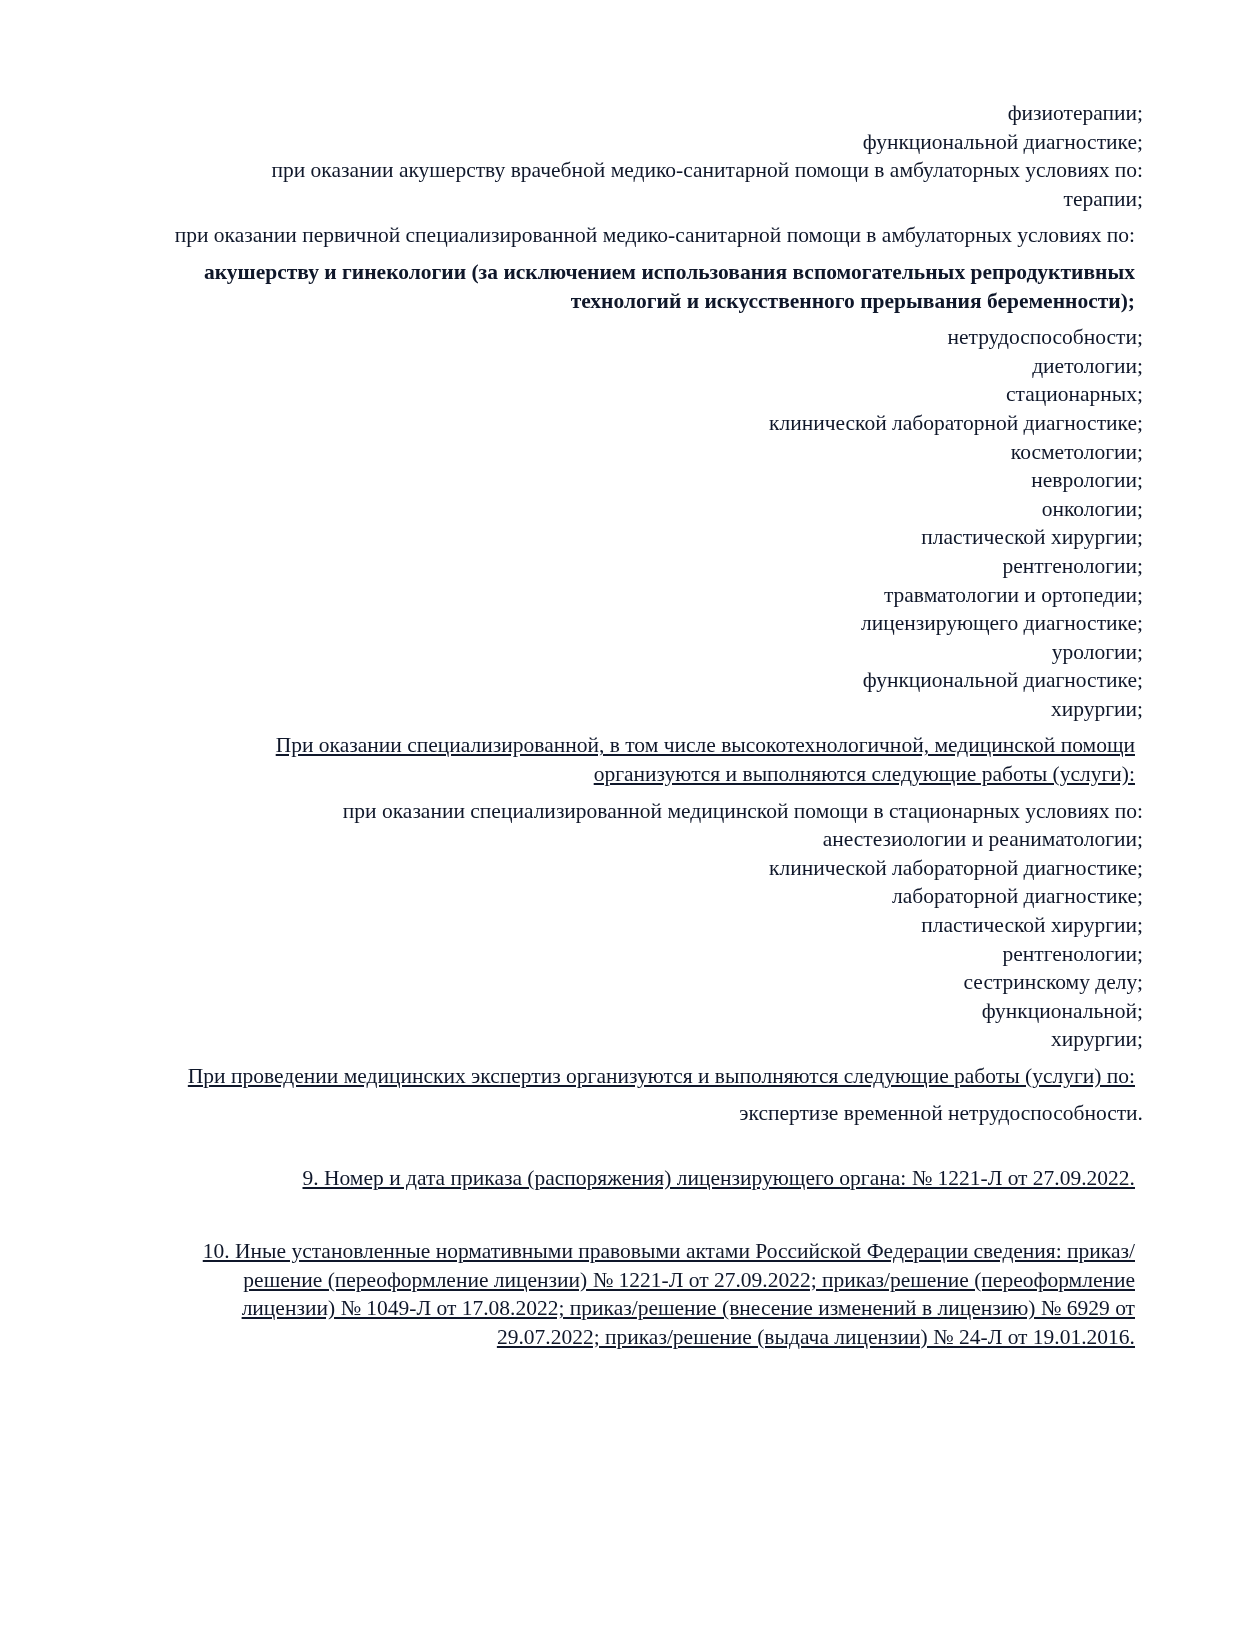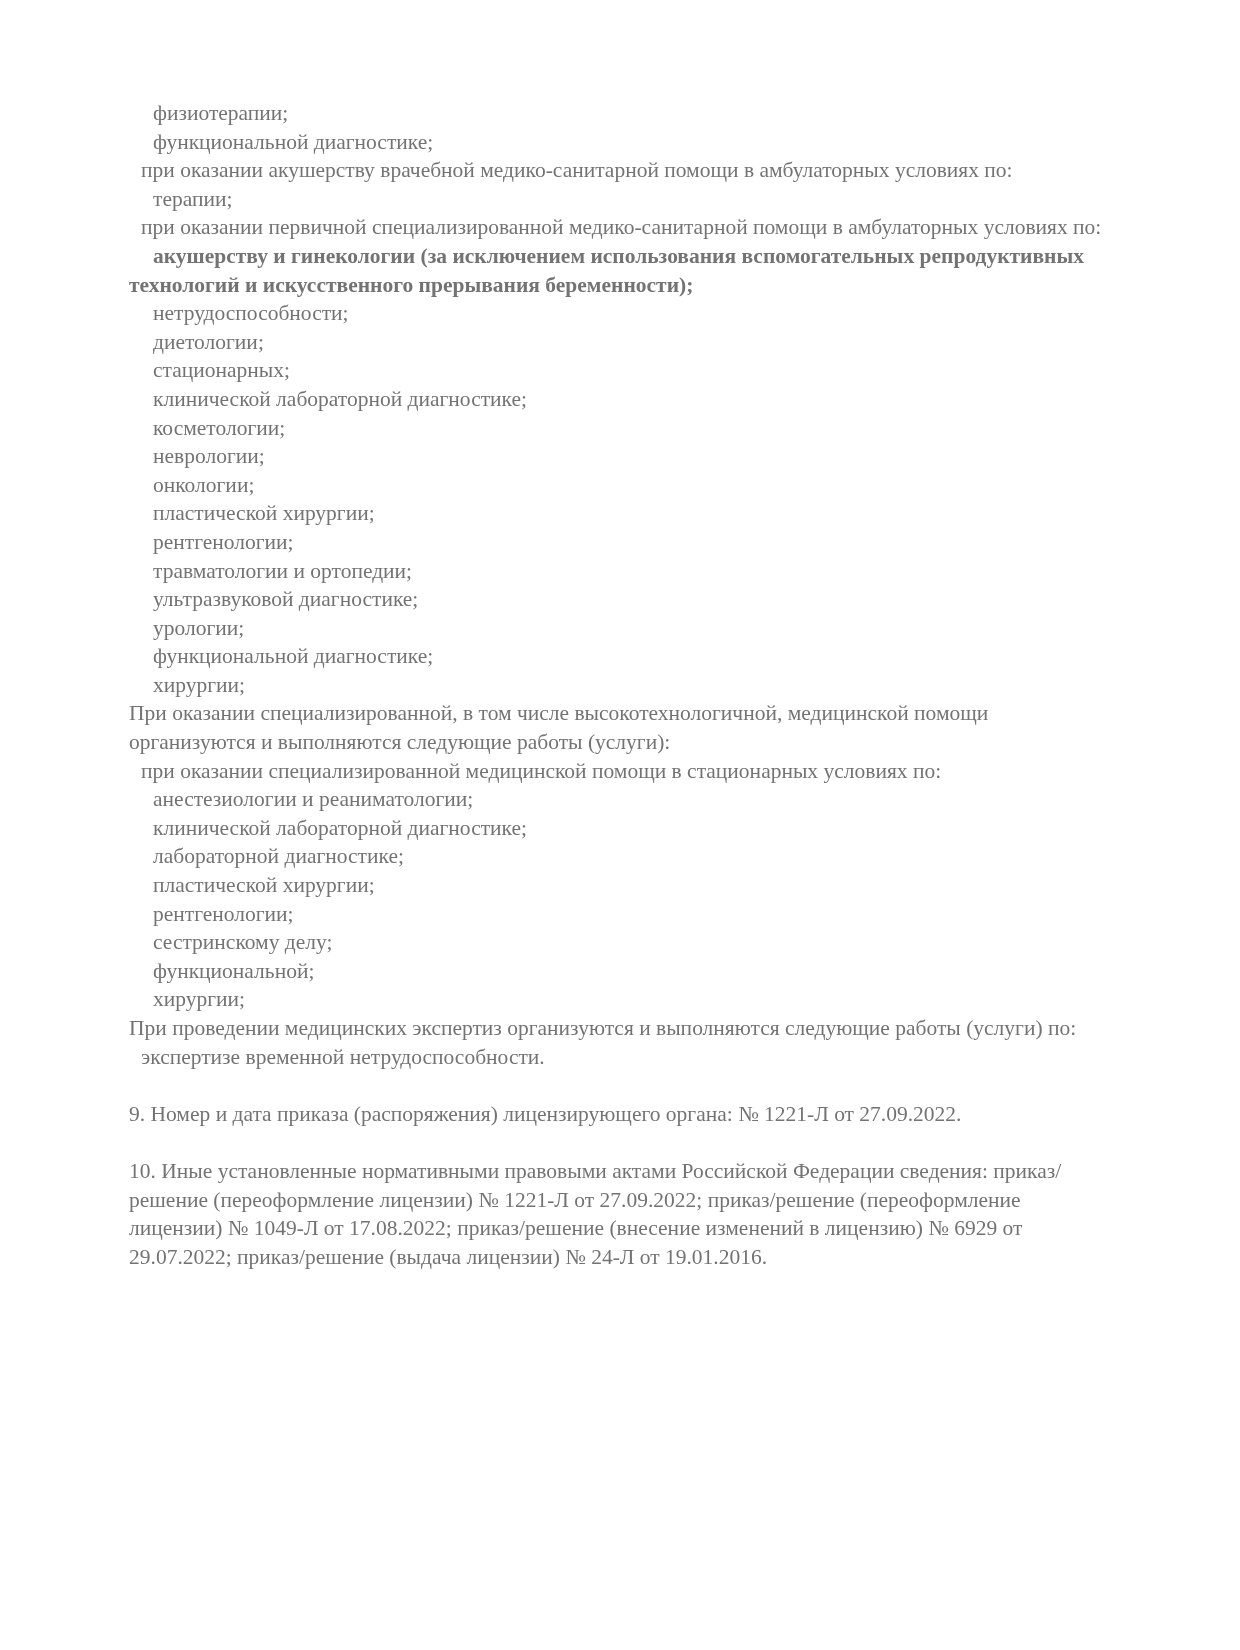--- a/index.html
+++ b/index.html
@@ -8,39 +8,40 @@
       background: #ffffff;
     }
     body {
       width: 1240px;
       height: 1650px;
       position: relative;
       overflow: hidden;
     }
     .page {
       position: absolute;
-      left: 129px;
+      left: 153px;
       top: 99px;
       width: 990px;
       font-family: "Liberation Serif", "DejaVu Serif", serif;
       font-size: 21.5px;
       line-height: 28.6px;
-      color: #737373;
+      color: #0f172a;
+      text-align: right;
     }
     .line {
       white-space: pre-wrap;
       margin: 0;
     }
-    .l0 { padding-left: 0; }
+    .l0 { padding-left: 0; text-decoration: underline; }
     .l1 { padding-left: 12px; }
     .l2 { padding-left: 24px; }
     .hang1 { text-indent: 12px; }
     .hang2 { text-indent: 24px; font-weight: bold; }
     .gap { height: 28.6px; }
-    .para { margin: 0; }
+    .para { margin: 8px; }
   </style>
 </head>
 <body>
 
 <div class="page">
 
   <p class="line l2">физиотерапии;</p>
   <p class="line l2">функциональной диагностике;</p>
 
   <p class="line l1">при оказании акушерству врачебной медико-санитарной помощи в амбулаторных условиях по:</p>
@@ -51,21 +52,21 @@
   <p class="line l2">нетрудоспособности;</p>
   <p class="line l2">диетологии;</p>
   <p class="line l2">стационарных;</p>
   <p class="line l2">клинической лабораторной диагностике;</p>
   <p class="line l2">косметологии;</p>
   <p class="line l2">неврологии;</p>
   <p class="line l2">онкологии;</p>
   <p class="line l2">пластической хирургии;</p>
   <p class="line l2">рентгенологии;</p>
   <p class="line l2">травматологии и ортопедии;</p>
-  <p class="line l2">ультразвуковой диагностике;</p>
+  <p class="line l2">лицензирующего диагностике;</p>
   <p class="line l2">урологии;</p>
   <p class="line l2">функциональной диагностике;</p>
   <p class="line l2">хирургии;</p>
 
   <p class="para l0">При оказании специализированной, в том числе высокотехнологичной, медицинской помощи организуются и выполняются следующие работы (услуги):</p>
   <p class="line l1">при оказании специализированной медицинской помощи в стационарных условиях по:</p>
   <p class="line l2">анестезиологии и реаниматологии;</p>
   <p class="line l2">клинической лабораторной диагностике;</p>
   <p class="line l2">лабораторной диагностике;</p>
   <p class="line l2">пластической хирургии;</p>

